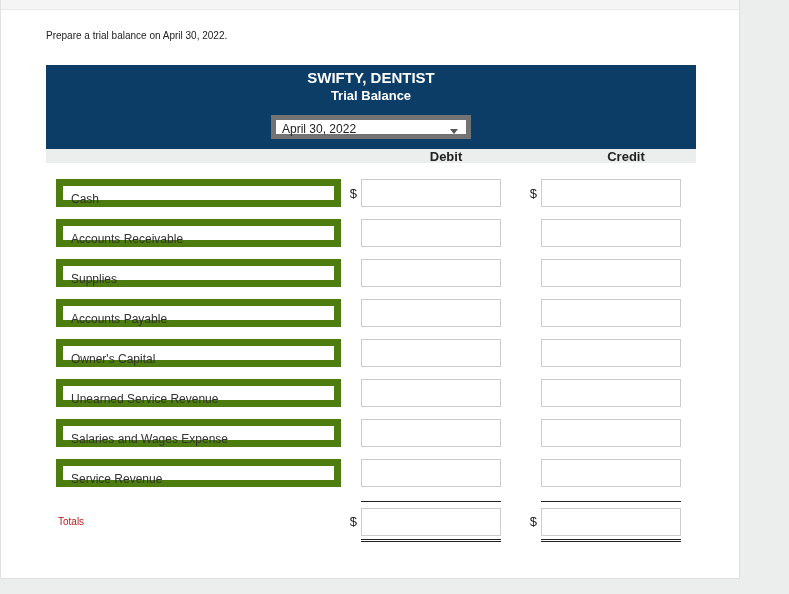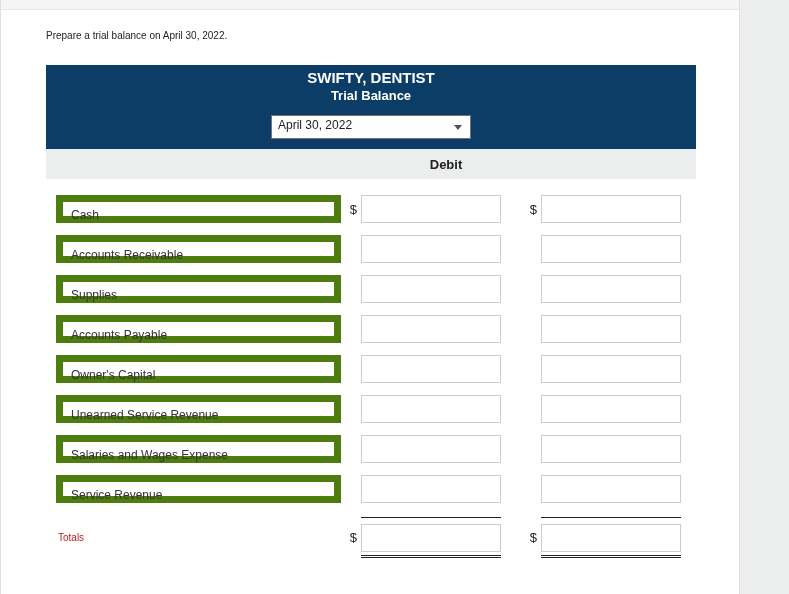--- a/index.html
+++ b/index.html
@@ -50,39 +50,39 @@
     margin-top: 2px;
     margin-bottom: 12px;
   }
   .tb-date-select {
     display: inline-block;
     background: #fff;
     color: #222;
     font-size: 12px;
     width: 200px;
     height: 24px;
-    border: 1px solid #737373;
+    border: 5px solid #737373;
     text-align: left;
     padding: 2px 6px;
     position: relative;
     cursor: pointer;
   }
   .tb-date-select::after {
     content: '';
     position: absolute;
     right: 8px; top: 9px;
     width: 0; height: 0;
     border-left: 4px solid transparent;
     border-right: 4px solid transparent;
     border-top: 5px solid #555;
   }
   .col-headers {
     display: flex;
     background: #eceded;
-    height: 30px;
+    height: 14px;
     align-items: center;
     font-weight: bold;
     font-size: 13px;
     color: #222;
   }
   .col-acct { width: 310px; }
   .col-sym  { width: 20px; text-align: center; }
   .col-debit { width: 140px; text-align: center; }
   .col-gap { width: 20px; }
   .col-credit { width: 140px; text-align: center; }
@@ -173,20 +173,21 @@
           <span>April 30, 2022</span>
         </div>
       </div>
 
       <div class="col-headers">
         <div class="col-acct"></div>
         <div class="col-sym"></div>
         <div class="col-debit">Debit</div>
         <div class="col-gap"></div>
         <div class="col-sym"></div>
+        <div class="col-credit">Credit</div>
       </div>
 
       <div class="rows" id="rows-container">
 
       <div class="row">
             <div class="acct-box">Cash</div>
             <div class="sym">$</div>
             <div class="num-wrap"><input class="num-input" style=""></div>
             <div class="gap"></div>
             <div class="sym">$</div>

